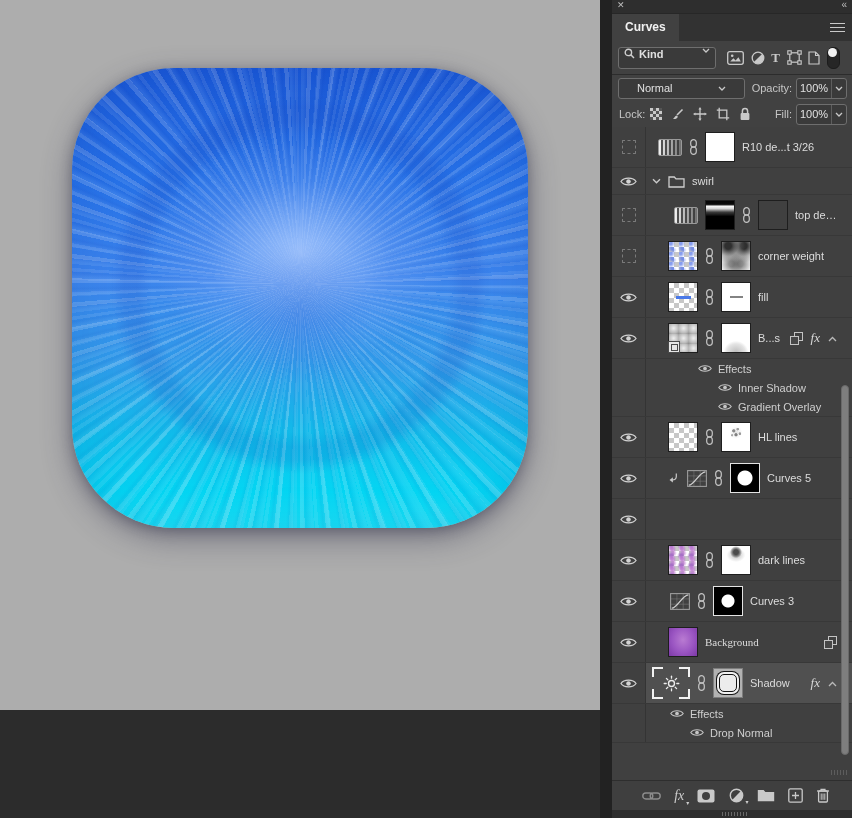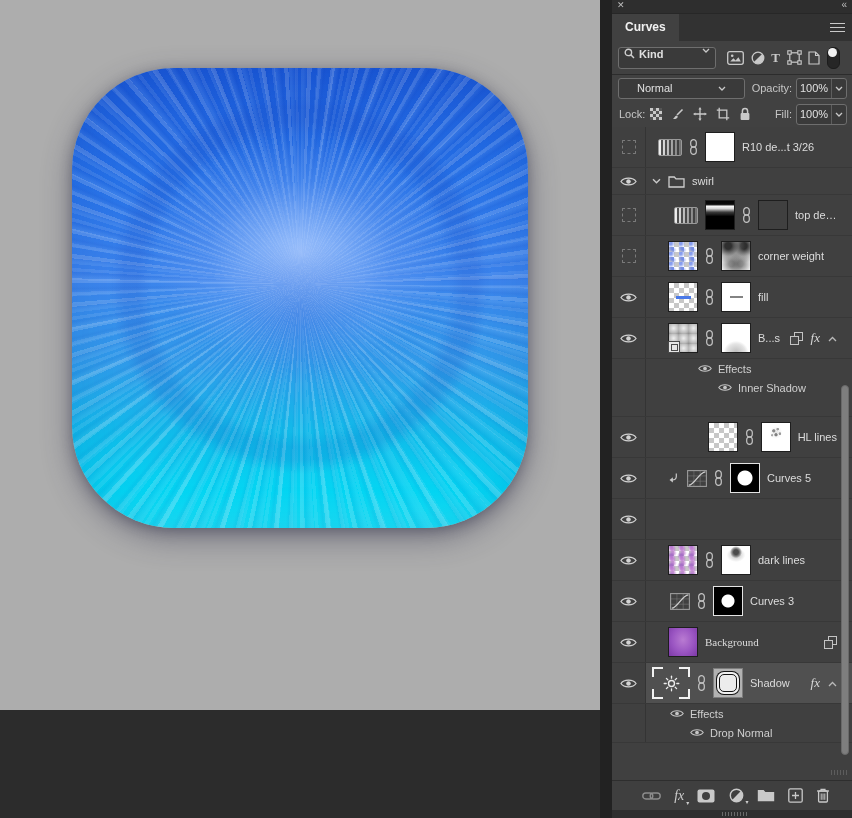--- a/index.html
+++ b/index.html
@@ -394,29 +394,36 @@
         <div class="rcontent" style="padding-left: 72px;">
           <span><svg width="14" height="9" viewBox="0 0 18 11">
               <path d="M1 5.5 C4 0.8 14 0.8 17 5.5 C14 10.2 4 10.2 1 5.5 Z" fill="none" stroke="#c6c6c6" stroke-width="1.4"></path>
               <circle cx="9" cy="5.5" r="2.4" fill="#c6c6c6"></circle>
             </svg></span>
           <span>Inner Shadow</span>
         </div>
       </div>
       <div class="fxrow fxlast">
         <div class="eyecol"></div>
-      </div>
-      <div class="lrow">
-        <div class="eyecol">
-          <svg width="17" height="11" viewBox="0 0 18 11">
-            <path d="M1 5.5 C4 0.8 14 0.8 17 5.5 C14 10.2 4 10.2 1 5.5 Z" fill="none" stroke="#d2d2d2" stroke-width="1.3"></path>
-            <circle cx="9" cy="5.5" r="2.4" fill="#d2d2d2"></circle>
-          </svg>
-        </div>
-        <div class="rcontent" style="padding-left: 22px; justify-content: flex-end;">
+        <div class="rcontent" style="padding-left: 72px;">
+          <span><svg width="14" height="9" viewBox="0 0 18 11">
+              <path d="M1 5.5 C4 0.8 14 0.8 17 5.5 C14 10.2 4 10.2 1 5.5 Z" fill="none" stroke="#c6c6c6" stroke-width="1.4"></path>
+              <circle cx="9" cy="5.5" r="2.4" fill="#c6c6c6"></circle>
+            </svg></span>
+          <span>Gradient Overlay</span>
+        </div>
+      </div>
+      <div class="lrow">
+        <div class="eyecol">
+          <svg width="17" height="11" viewBox="0 0 18 11">
+            <path d="M1 5.5 C4 0.8 14 0.8 17 5.5 C14 10.2 4 10.2 1 5.5 Z" fill="none" stroke="#d2d2d2" stroke-width="1.3"></path>
+            <circle cx="9" cy="5.5" r="2.4" fill="#d2d2d2"></circle>
+          </svg>
+        </div>
+        <div class="rcontent" style="padding-left: 22px;">
           <div class="thumb g-checker"></div>
           <svg width="9" height="16" viewBox="0 0 9 16" style="flex:0 0 9px">
             <rect x="1.7" y="0.7" width="5.6" height="7.4" rx="2.8" fill="none" stroke="#c4c4c4" stroke-width="1.2"></rect>
             <rect x="1.7" y="7.9" width="5.6" height="7.4" rx="2.8" fill="none" stroke="#c4c4c4" stroke-width="1.2"></rect>
           </svg>
           <div class="thumb m-speckle"></div>
           <span class="lname">HL lines</span>
         </div>
       </div>
       <div class="lrow">

